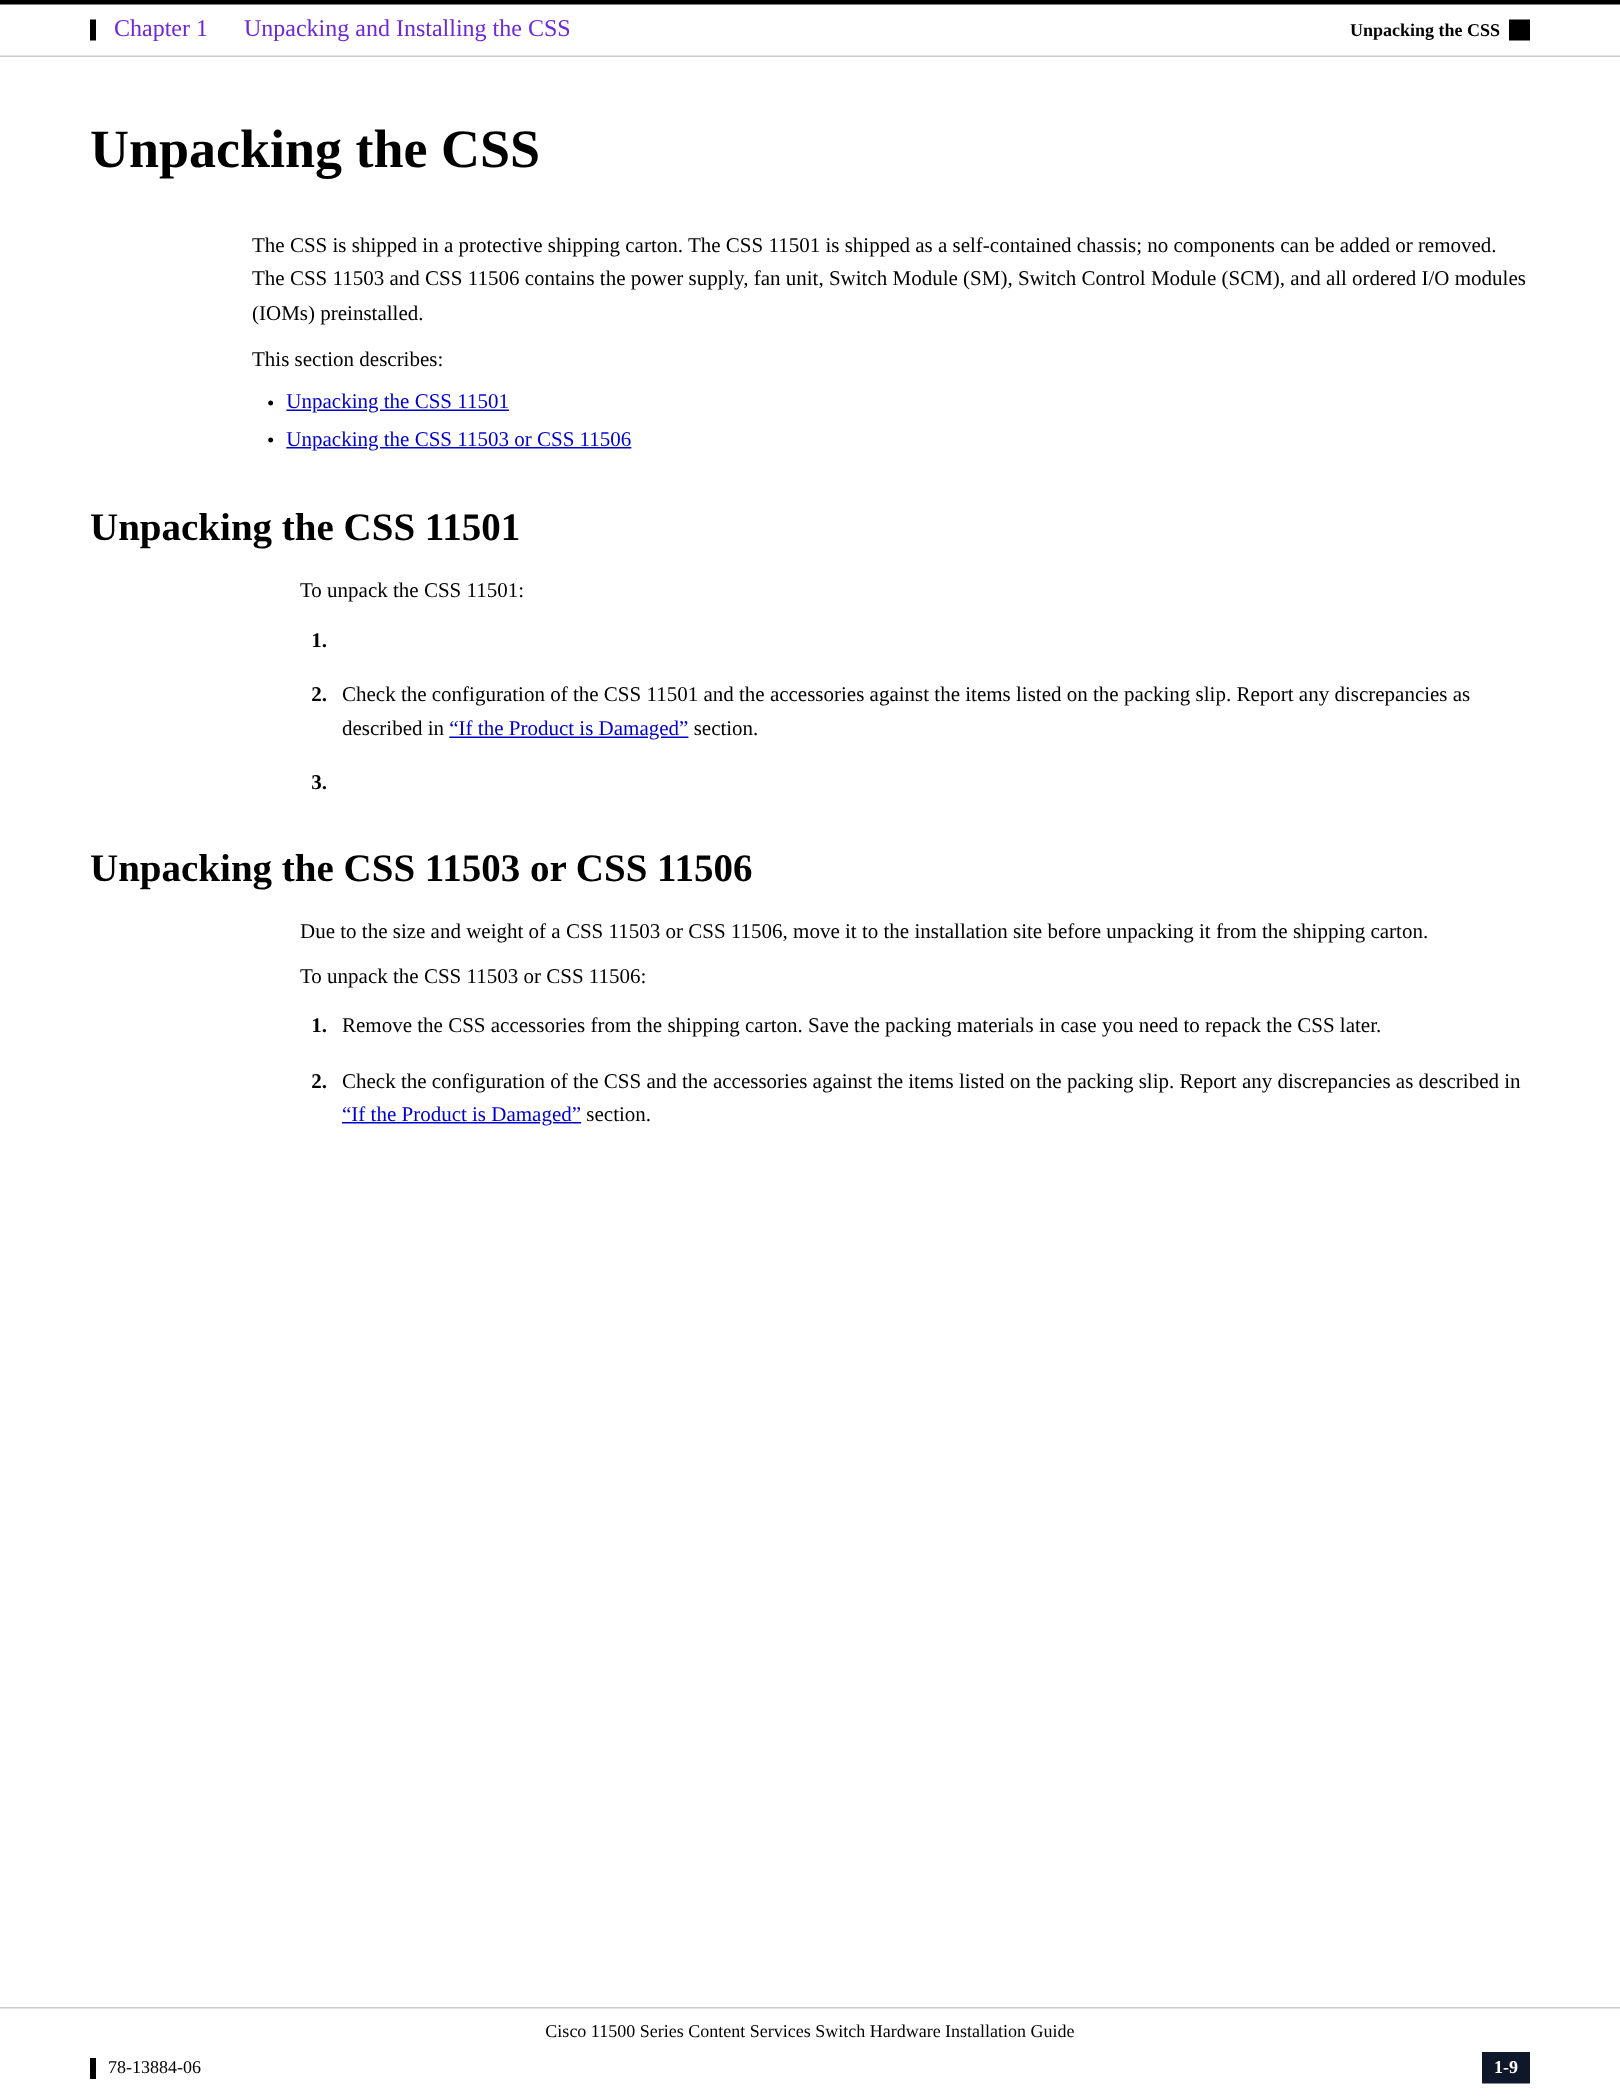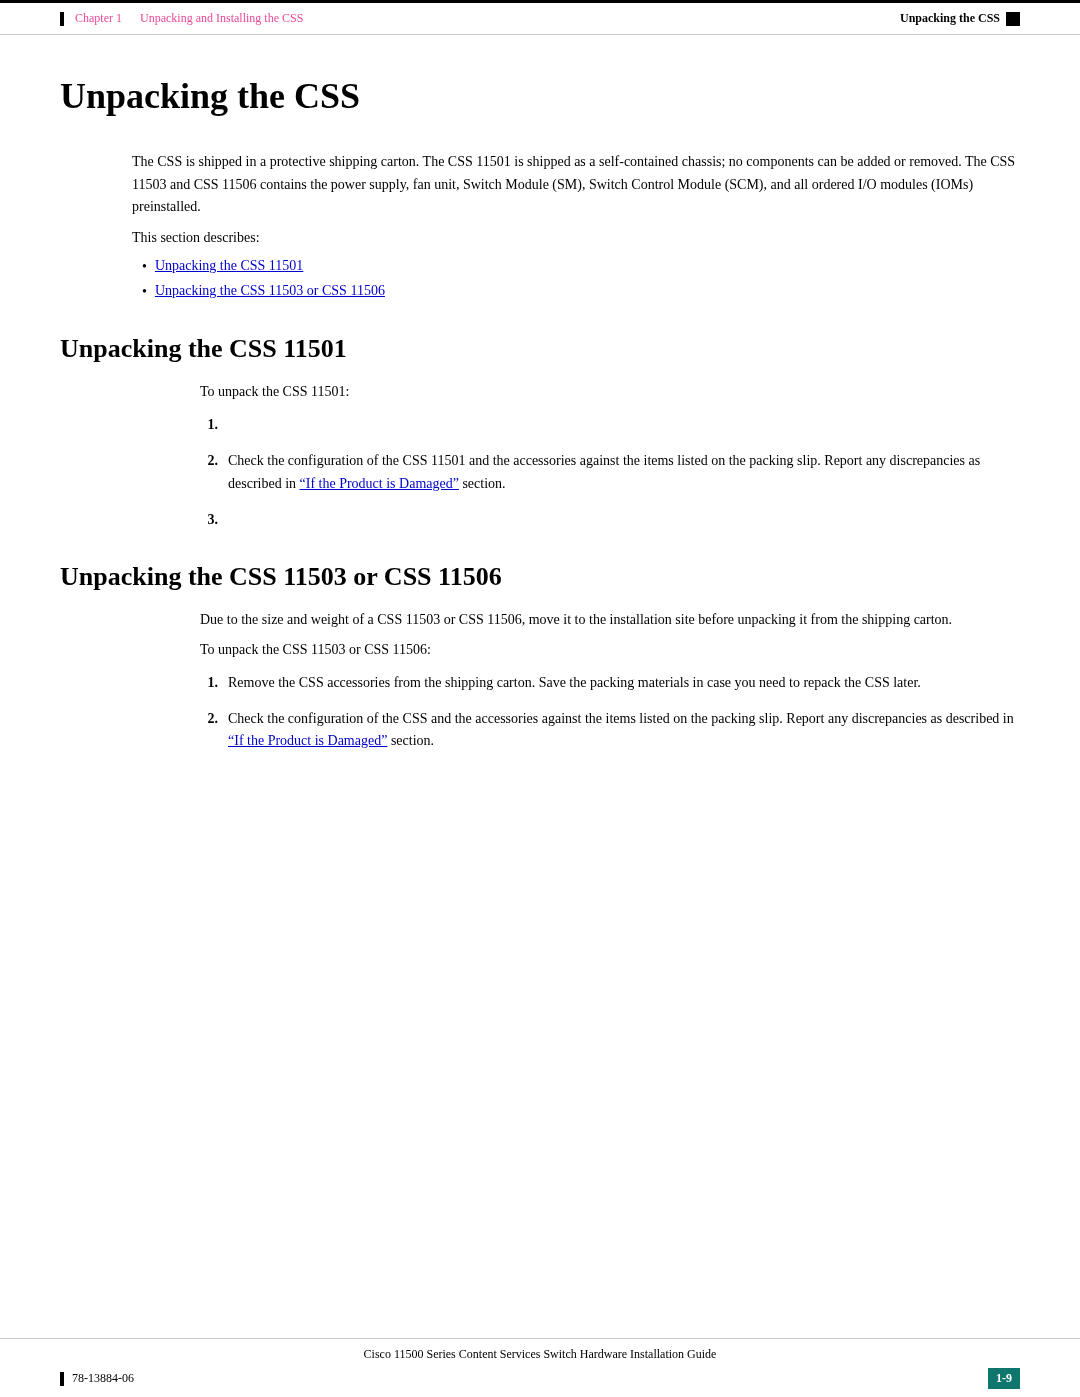--- a/index.html
+++ b/index.html
@@ -30,22 +30,22 @@
     .top-header {
       border-top: 3px solid #000;
       padding: 8px 60px;
       display: flex;
       justify-content: space-between;
       align-items: center;
       border-bottom: 1px solid #ccc;
     }
 
     .top-header-left {
-      font-size: 12px;
-      color: #ec4899;
+      font-size: 16px;
+      color: #6d28d9;
     }
 
     .top-header-left .pipe {
       display: inline-block;
       width: 4px;
       background: #000;
       height: 14px;
       margin-right: 8px;
       vertical-align: middle;
     }
@@ -76,21 +76,21 @@
       font-size: 36px;
       font-weight: bold;
       color: #000;
       margin-bottom: 30px;
       padding-bottom: 4px;
       border-bottom: none;
     }
 
     
     .intro-block {
-      margin-left: 72px;
+      margin-left: 108px;
       margin-bottom: 24px;
     }
 
     .intro-text {
       font-size: 14px;
       line-height: 1.6;
       margin-bottom: 12px;
     }
 
     .section-describes {
@@ -200,21 +200,21 @@
 
     .footer-left .pipe {
       display: inline-block;
       width: 4px;
       background: #000;
       height: 14px;
       margin-right: 4px;
     }
 
     .footer-page {
-      background: #0f766e;
+      background: #0f172a;
       color: #fff;
       font-size: 12px;
       font-weight: bold;
       padding: 3px 8px;
     }
   </style>
 </head>
 <body>
 
 <div class="page">

